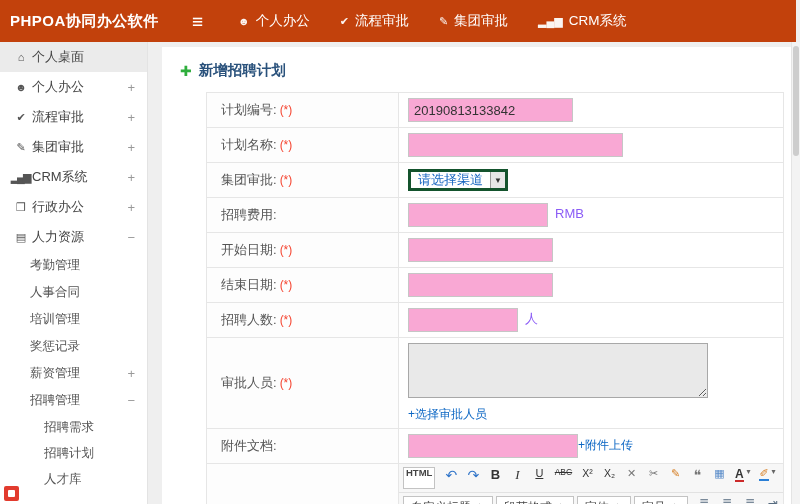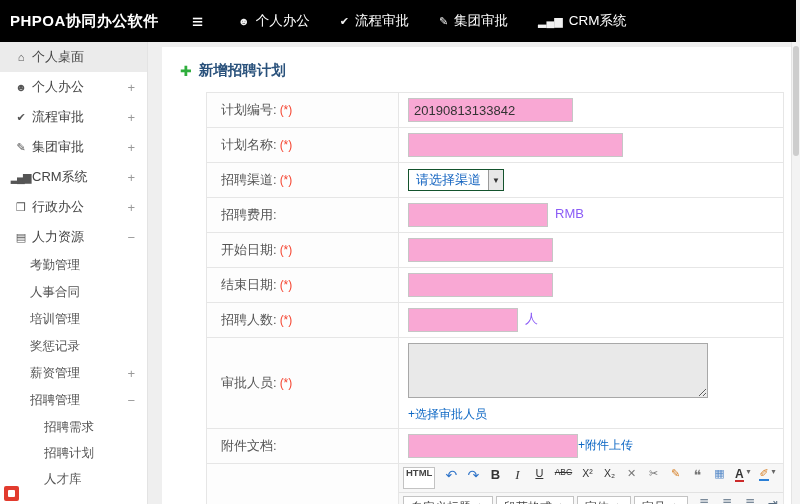--- a/index.html
+++ b/index.html
@@ -1,21 +1,21 @@
 <!DOCTYPE html>
 <html><head>
 <meta charset="utf-8">
 <style>
   *{margin:0;padding:0;box-sizing:border-box}
   html,body{width:800px;height:504px;overflow:hidden;background:#efefef;
     font-family:"Liberation Sans","DejaVu Sans",sans-serif}
   .app{position:relative;width:800px;height:504px;overflow:hidden;background:#efefef}
 
   
-  .topbar{position:absolute;top:0;left:0;right:4px;height:42px;background:#000000;
+  .topbar{position:absolute;top:0;left:0;right:4px;height:42px;background:#c2410c;
     display:flex;align-items:center;color:#fff;z-index:5}
   .brand{font-size:15px;font-weight:bold;padding-left:10px;width:160px;letter-spacing:.5px}
   .hamburger{font-size:19px;margin:0 20px 0 32px;cursor:pointer;line-height:1}
   .topmenu{display:flex;align-items:stretch;height:42px}
   .topmenu-item{display:flex;align-items:center;color:#fff;font-size:13.5px;
     padding:0 15px;text-decoration:none;cursor:pointer;white-space:nowrap}
   .topmenu-item .mi{margin-right:6px;font-size:11px;opacity:.95}
   .topmenu-item .caret{margin-left:7px;font-size:9px}
 
   
@@ -45,21 +45,21 @@
   
   table.form{border-collapse:collapse;width:578px;table-layout:fixed}
   .form td{border:1px solid #e6e6e6;font-size:13px;color:#555;vertical-align:middle}
   td.lbl{width:192px;padding:8px 8px 8px 14px;background:#fdfdfd}
   td.fld{padding:5px 9px}
   .req{color:#f54531;margin-left:3px;font-size:12px}
   input.txt{height:24px;border:1px solid #c6c6c6;padding:0 5px;font-size:13px;color:#333;
     vertical-align:middle;font-family:inherit;background:#f9a8d4}
   .w165{width:165px}.w215{width:215px}.w140{width:140px}.w145{width:145px}.w110{width:110px}.w170{width:170px}
   .suffix{margin-left:7px;color:#8b5cf6}
-  .select{display:inline-flex;align-items:center;border:1px solid #14532d;height:22px;
+  .select{display:inline-flex;align-items:center;border:3px solid #14532d;height:22px;
     background:#fff;cursor:pointer}
   .sel-text{color:#1464c0;font-size:13px;padding:0 7px}
   .sel-arrow{font-size:8px;color:#333;background:#e7e7e7;border-left:1px solid #9a9a9a;
     height:100%;display:flex;align-items:center;padding:0 3px}
   textarea.appr{width:300px;height:55px;background:#e9e9e9;border:1px solid #a8a8a8;
     resize:both;font-family:inherit}
   .link{color:#0d67c4;font-size:12px;text-decoration:none;cursor:pointer}
   .appr-link{display:inline-block;margin-top:5px}
   .att-link{}
 
@@ -259,21 +259,21 @@
           <td class="lbl">
             <span>计划名称:</span><span class="req">(*)</span>
           </td>
           <td class="fld">
             <input class="txt w215" value="" style="">
           </td>
         </tr>
 
         <tr>
           <td class="lbl">
-            <span>招聘渠道:</span><span class="req">(*)</span>
+            <span>集团审批:</span><span class="req">(*)</span>
           </td>
           <td class="fld">
             <div class="select">
               <span class="sel-text">请选择渠道</span>
               <span class="sel-arrow">▼</span>
             </div>
           </td>
         </tr>
 
         <tr>

